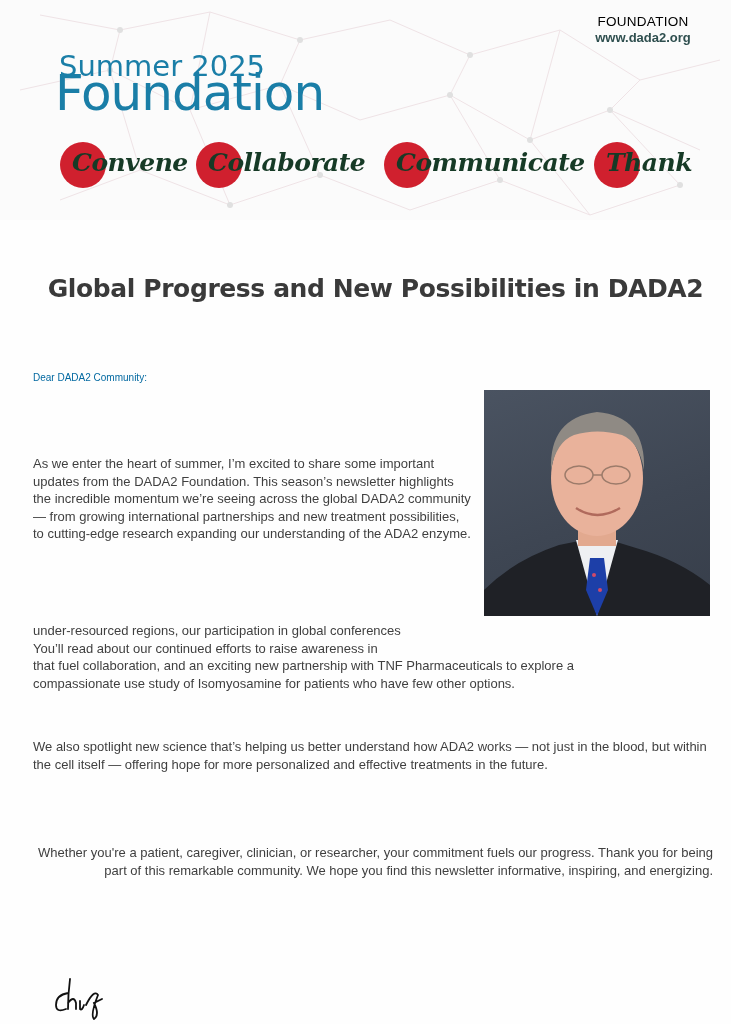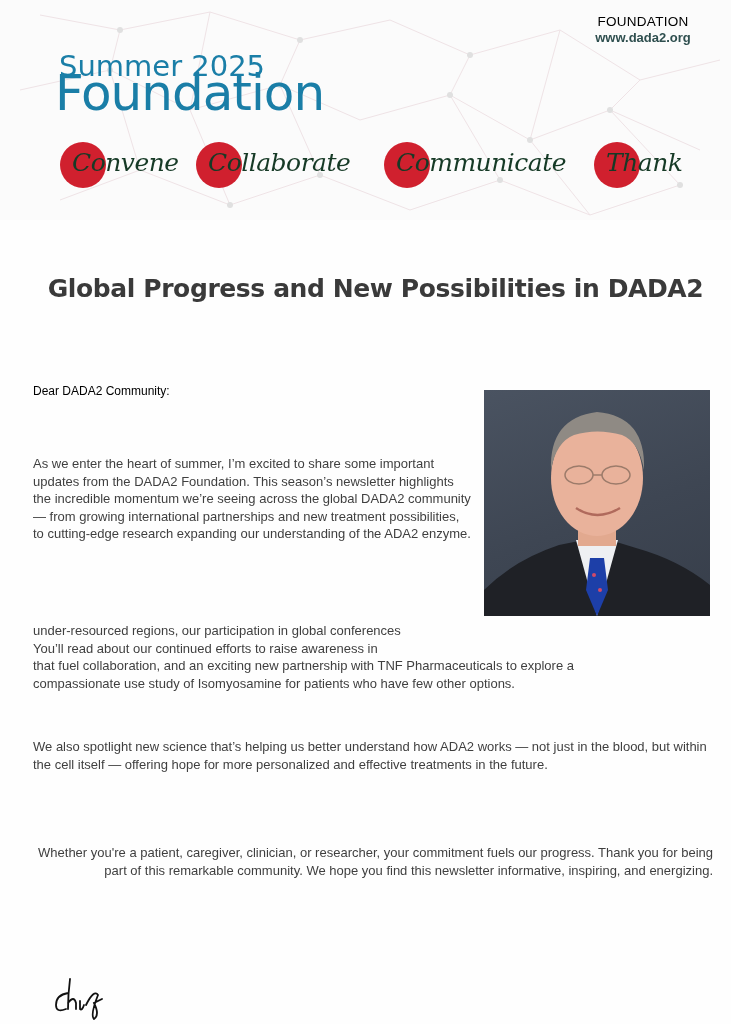--- a/index.html
+++ b/index.html
@@ -25,21 +25,21 @@
       letter-spacing: -1px;
     }
     .pillars { position: absolute; top: 140px; left: 0; width: 731px; height: 60px; }
     .pillar { position: absolute; top: 0; height: 50px; }
     .pillar .dot {
       position: absolute; left: 0; top: 2px; width: 46px; height: 46px;
       border-radius: 50%; background: #d0202e;
     }
     .pillar .word {
       position: absolute; left: 12px; top: 8px; white-space: nowrap;
-      font-family: "DejaVu Serif", serif; font-style: italic; font-weight: normal;
+      font-family: "DejaVu Serif", serif; font-style: italic; font-weight: bold;
       font-size: 25px; color: #163a26; letter-spacing: -0.5px;
     }
     .logo { position: absolute; left: 588px; top: 14px; width: 110px; text-align: center; }
     .logo .mark {
       font-family: "DejaVu Sans", sans-serif; font-size: 34px; color: #333;
       font-weight: 200; letter-spacing: 1px; line-height: 34px;
     }
     .logo .found {
       font-family: Liberation Sans, sans-serif; font-size: 13.5px; color: #000000;
       letter-spacing: 0.3px; line-height: 16px;
@@ -47,21 +47,21 @@
     .logo .url {
       font-family: "Liberation Sans", sans-serif; font-size: 13px; color: #2f4f4f;
       font-weight: bold; line-height: 15px;
     }
     .headline {
       position: absolute; left: 0; top: 274px; width: 751px; text-align: center;
       font-family: "DejaVu Sans", sans-serif; font-weight: bold; font-size: 25px;
       color: #3a3a3a; letter-spacing: -0.4px;
     }
     .greeting {
-      position: absolute; left: 33px; top: 384px; font-size: 12px; color: #000000;
+      position: absolute; left: 33px; top: 372px; font-size: 10px; color: #0369a1;
     }
     .para {
       position: absolute; left: 33px; font-size: 13px; line-height: 17.5px; color: #3f3f3f;
     }
     .p1 { top: 455px; width: 440px; }
     .p2 { top: 622px; width: 680px; }
     .p3 { top: 738px; width: 680px; }
     .p4 { top: 844px; width: 680px; text-align: right; }
     .photo {
       position: absolute; left: 484px; top: 390px; width: 226px; height: 226px;

